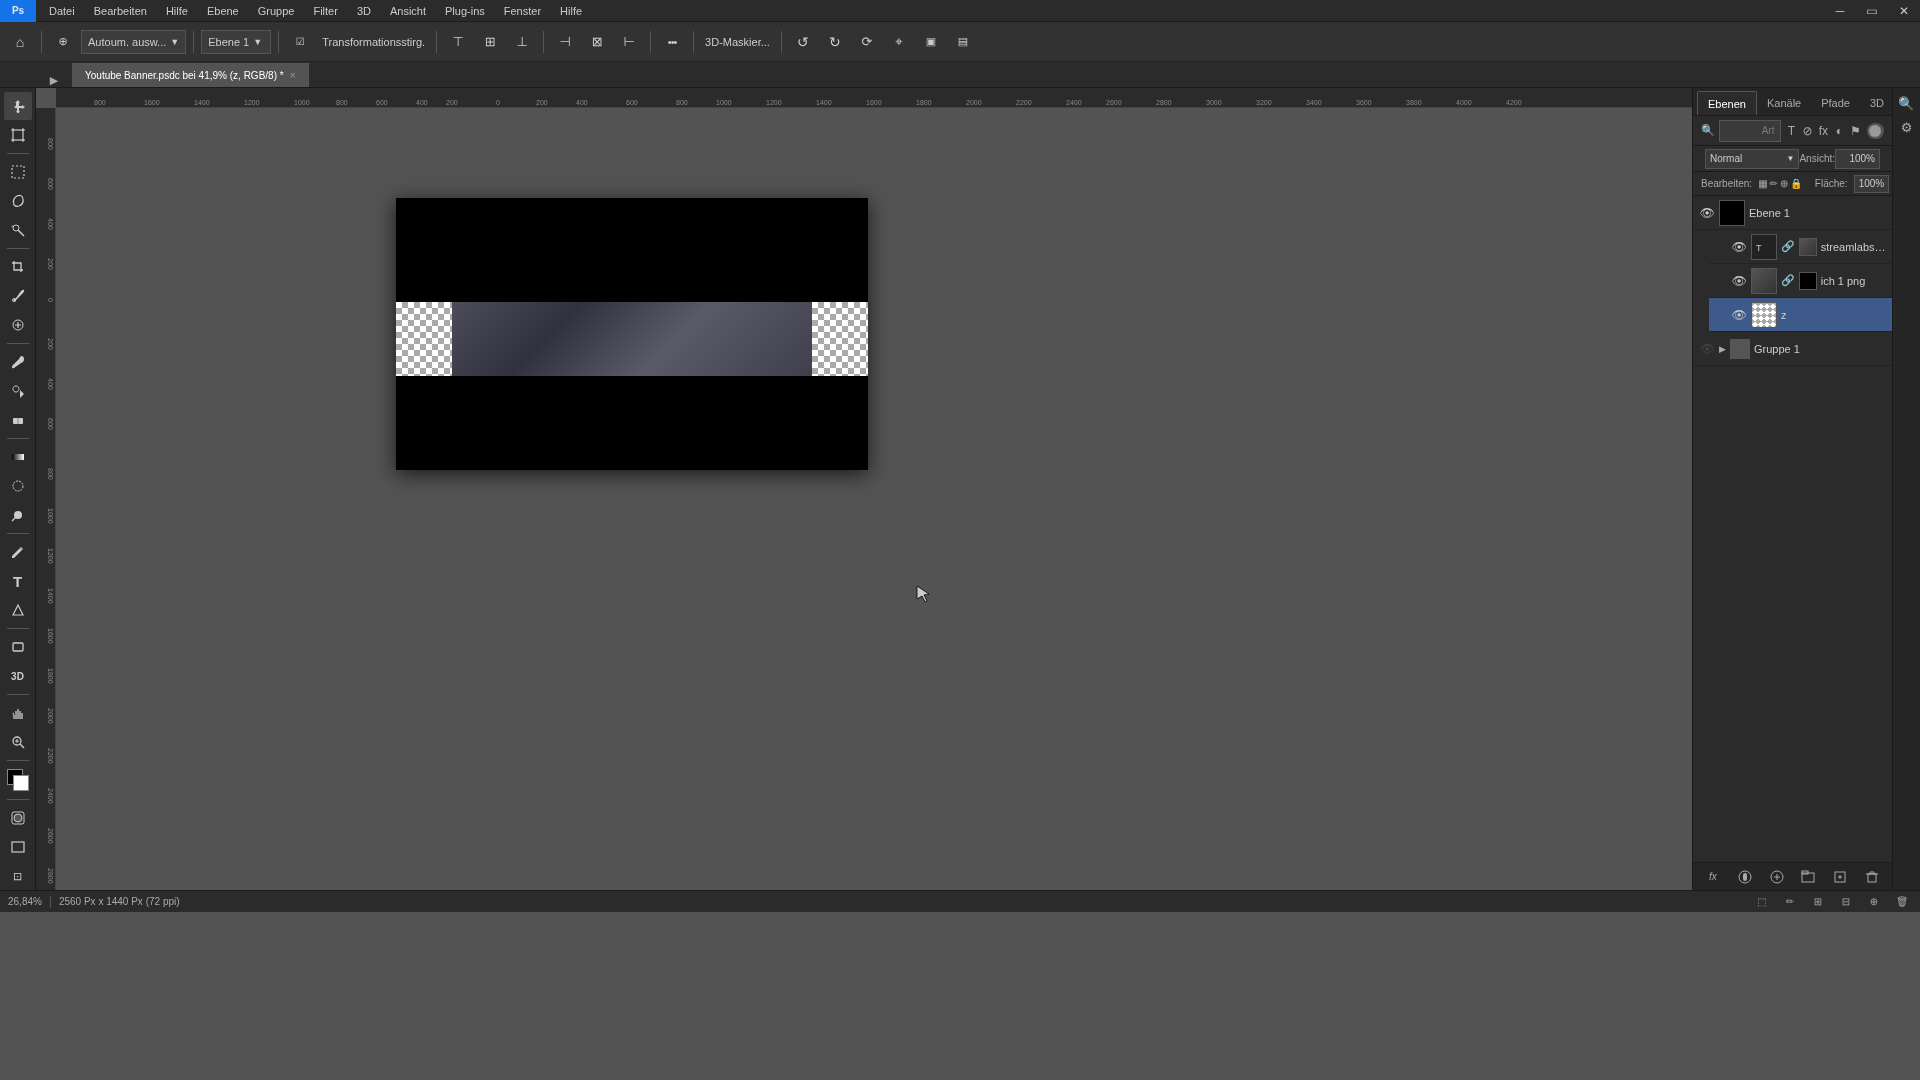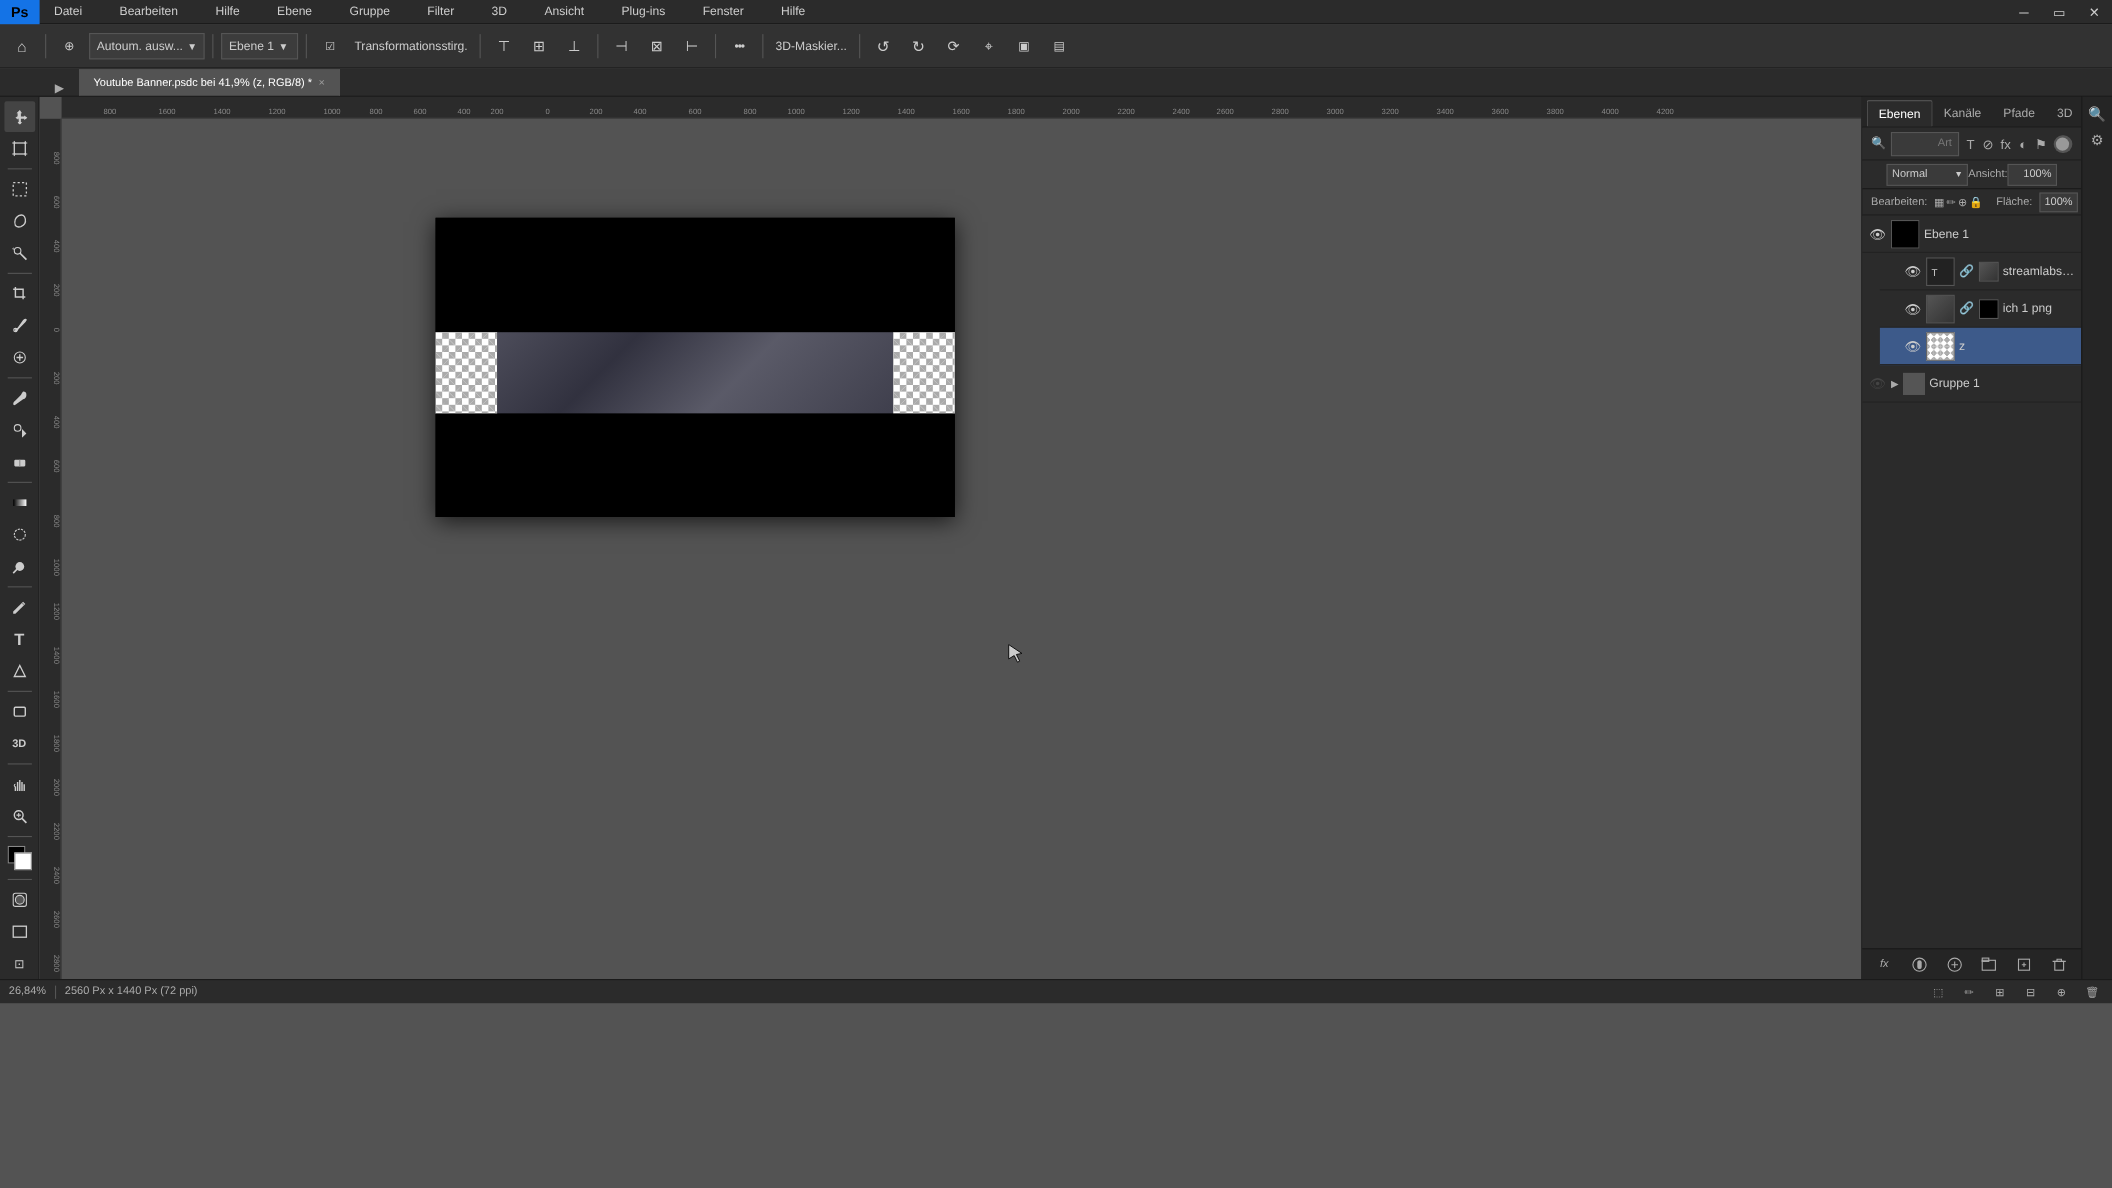--- a/index.html
+++ b/index.html
@@ -5,23 +5,23 @@
     * { margin: 0; padding: 0; box-sizing: border-box; }
     body { width: 1920px; height: 1080px; overflow: hidden; background: #535353; font-family: 'Arial', sans-serif; font-size: 11px; color: #ccc; user-select: none; }
 
     
     #menubar {
       width: 100%; height: 22px; background: #2b2b2b; display: flex; align-items: center;
       border-bottom: 1px solid #1a1a1a;
     }
     #menubar .app-logo {
       width: 36px; height: 22px; display: flex; align-items: center; justify-content: center;
-      background: #1473e6; color: #000000; font-weight: bold; font-size: 13px; margin-right: 4px;
-    }
-    #menubar .menu-items { display: flex; align-items: flex-end; gap: 16px; }
+      background: #1473e6; color: #e5e5e5; font-weight: bold; font-size: 10px; margin-right: 4px;
+    }
+    #menubar .menu-items { display: flex; align-items: flex-end; gap: 1px; }
     #menubar .menu-item {
       padding: 0 9px; height: 22px; line-height: 22px; color: #ccc; cursor: pointer; font-size: 11px;
     }
     #menubar .window-controls { margin-left: auto; display: flex; }
     #menubar .win-btn { width: 32px; height: 22px; display: flex; align-items: center; justify-content: center; cursor: pointer; color: #ccc; font-size: 12px; }
 
     
     #toolbar {
       width: 100%; height: 40px; background: #323232; display: flex; align-items: center;
       padding: 0 6px; gap: 4px; border-bottom: 1px solid #222;
@@ -144,21 +144,21 @@
     .panel-search {
       flex: 1; height: 22px; background: #3a3a3a; border: 1px solid #555;
       color: #ccc; font-size: 10px; padding: 0 6px; display: flex; align-items: center;
     }
     .panel-icon-btn {
       width: 20px; height: 20px; display: flex; align-items: center; justify-content: center;
       cursor: pointer; color: #aaa; font-size: 12px;
     }
     #panel-controls {
       height: 26px; background: #2b2b2b; display: flex; align-items: center;
-      padding: 0 22px; gap: 0; border-bottom: 1px solid #1a1a1a;
+      padding: 0 12px; gap: 0; border-bottom: 1px solid #1a1a1a;
     }
     .blend-select {
       flex: 1; height: 20px; background: #3a3a3a; border: 1px solid #555;
       color: #ccc; font-size: 10px; padding: 0 4px; display: flex; align-items: center;
       justify-content: space-between; cursor: pointer;
     }
     .opacity-label { font-size: 10px; color: #aaa; }
     .opacity-value {
       width: 45px; height: 20px; background: #3a3a3a; border: 1px solid #555;
       color: #ccc; font-size: 10px; text-align: right; padding: 0 4px;

